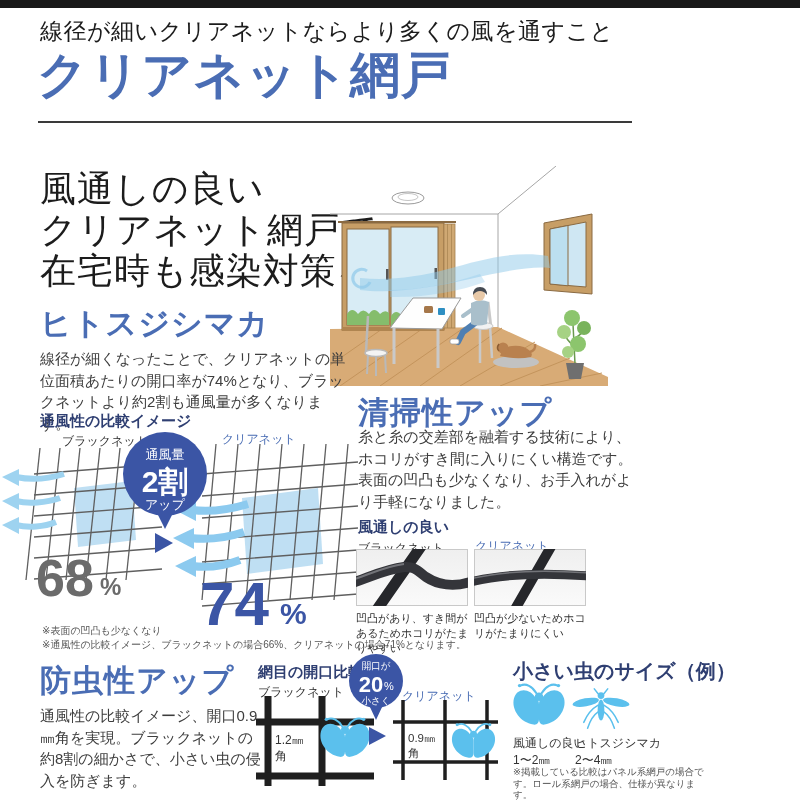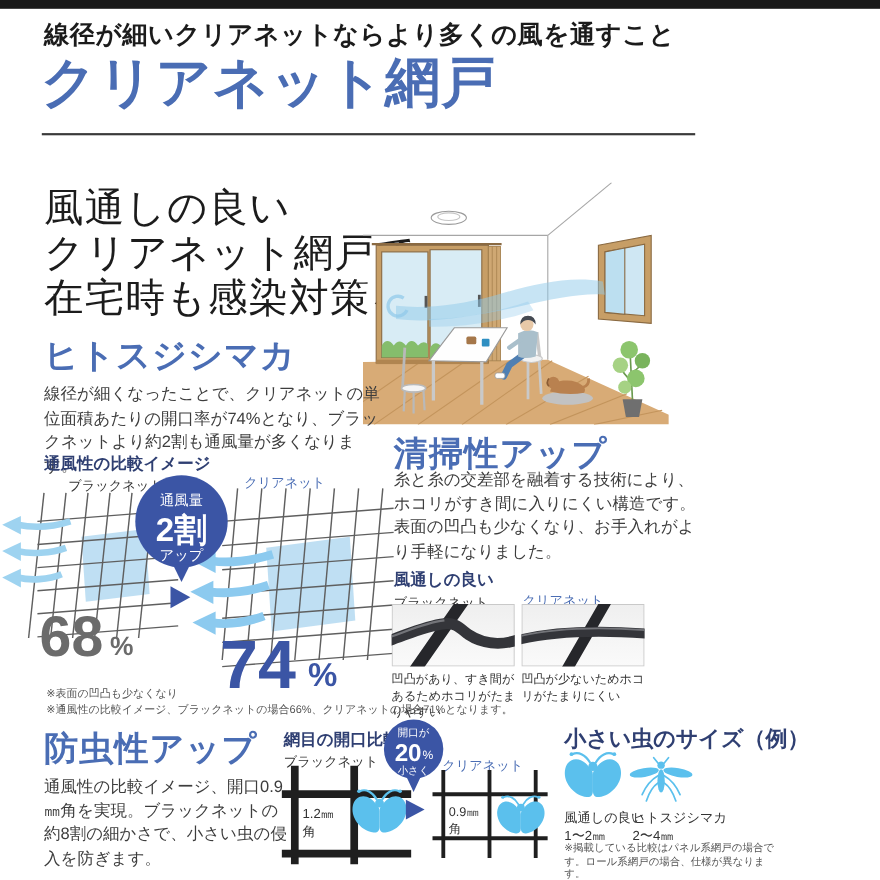--- a/index.html
+++ b/index.html
@@ -3,21 +3,21 @@
 <meta charset="utf-8">
 <style>
   html,body{margin:0;padding:0;}
   body{
     width:800px;height:800px;position:relative;background:#ffffff;
     font-family:"Liberation Sans","DejaVu Sans",sans-serif;
     overflow:hidden;color:#333;
   }
   .abs{position:absolute;}
   .topbar{left:0;top:0;width:800px;height:8px;background:#191919;}
-  .tagline{left:40px;top:16px;font-size:23px;font-weight:bold;color:#1b1b1b;letter-spacing:0.5px;}
+  .tagline{left:40px;top:16px;font-size:23px;font-weight:normal;color:#1b1b1b;letter-spacing:0.5px;}
   .pagetitle{left:37px;top:46px;font-size:50px;font-weight:bold;color:#4a6db4;letter-spacing:1px;line-height:58px;}
   .rule{left:38px;top:121px;width:594px;height:2px;background:#3a3a3a;}
   .headline{left:40px;top:168px;font-size:36px;font-weight:normal;color:#1c1c1c;line-height:41px;letter-spacing:1px;}
   .h2blue{font-size:31px;font-weight:bold;color:#4a6db4;letter-spacing:1px;}
   .bodytxt{font-size:15px;line-height:21.5px;color:#3d3d3d;}
   .subhead{font-size:15px;font-weight:bold;color:#2f3f72;}
   .lbl{font-size:12px;color:#333;}
   .lblblue{font-size:12px;color:#4a6db4;}
   .caption{font-size:11px;line-height:15px;color:#333;}
   .note{font-size:10px;color:#555;}

